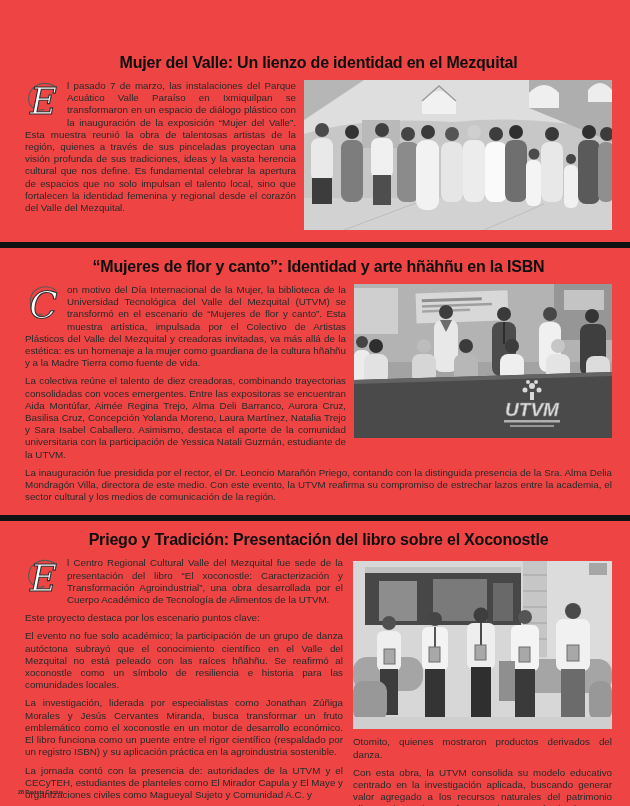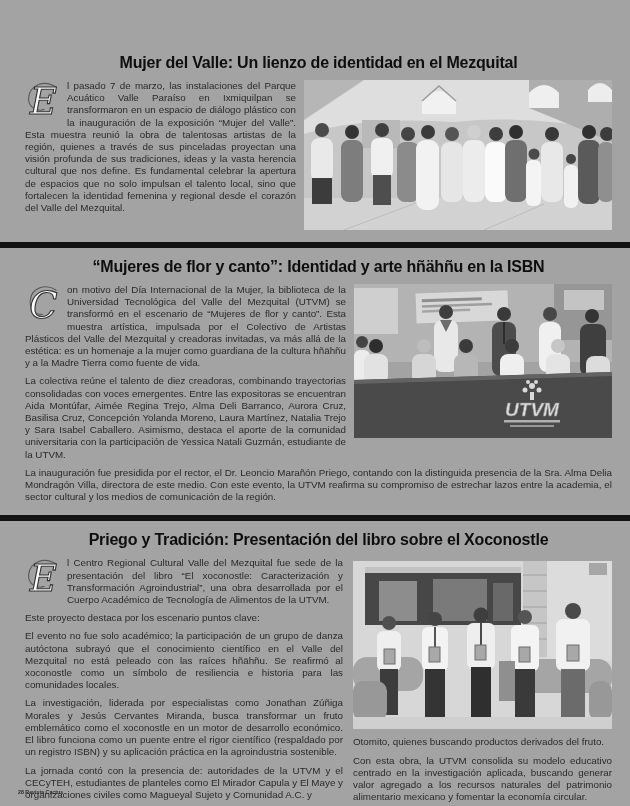--- a/index.html
+++ b/index.html
@@ -1,17 +1,17 @@
 <!DOCTYPE html>
 <html lang="es"><head>
 <meta charset="utf-8">
 <style>
   html,body{margin:0;padding:0;background:#ffffff;}
   .page{
-    width:630px;height:806px;position:relative;background:#a3a3a3;
+    width:630px;height:806px;position:relative;background:#ef4444;
     font-family:"Liberation Sans",sans-serif;color:#1d1d1d;
     overflow:hidden;box-sizing:border-box;padding:54px 18px 0 25px;
   }
   .article-title{
     text-align:center;font-weight:bold;font-size:16px;letter-spacing:-0.2px;
     margin:0 0 8px 0;color:#0e0e0e;font-family:"Liberation Sans",sans-serif;
   }
   .article-body{overflow:hidden;}
   .body-text{font-size:9.8px;line-height:12.2px;text-align:justify;color:#2a2a2a;}
   .para{margin:0 0 6px 0;}
@@ -222,20 +222,20 @@
             <circle cx="220" cy="50" r="8" fill="#4a4a4a"></circle>
               <rect x="203" y="58" width="34" height="52" rx="7" fill="#f1f1f1"></rect>
               <rect x="208" y="108" width="24" height="52" fill="#6b6b6b"></rect>
               <rect x="214" y="84" width="12" height="16" fill="#a8a8a8" stroke="#6f6f6f"></rect>
           </g>
           <rect x="146" y="100" width="16" height="40" fill="#8f8f8f"></rect>
           <rect x="0" y="120" width="34" height="40" rx="10" fill="#989898"></rect>
           <rect x="236" y="120" width="23" height="40" rx="10" fill="#989898"></rect>
           <rect x="0" y="156" width="259" height="12" fill="#cfcfcf"></rect>
         </svg>
-        <p class="para body-text">Otomito, quienes buscando productos derivados del fruto.</p>
+        <p class="para body-text">Otomito, quienes mostraron productos derivados del danza.</p>
         <p class="para body-text">Con esta obra, la UTVM consolida su modelo educativo centrado en la investigación aplicada, buscando generar valor agregado a los recursos naturales del patrimonio alimentario mexicano y fomentar la economía circular.</p>
       </div>
     </div>
   </section>
 
   <div class="footer">28 Revista Cactus</div>
 </div>
 
 </body></html>

